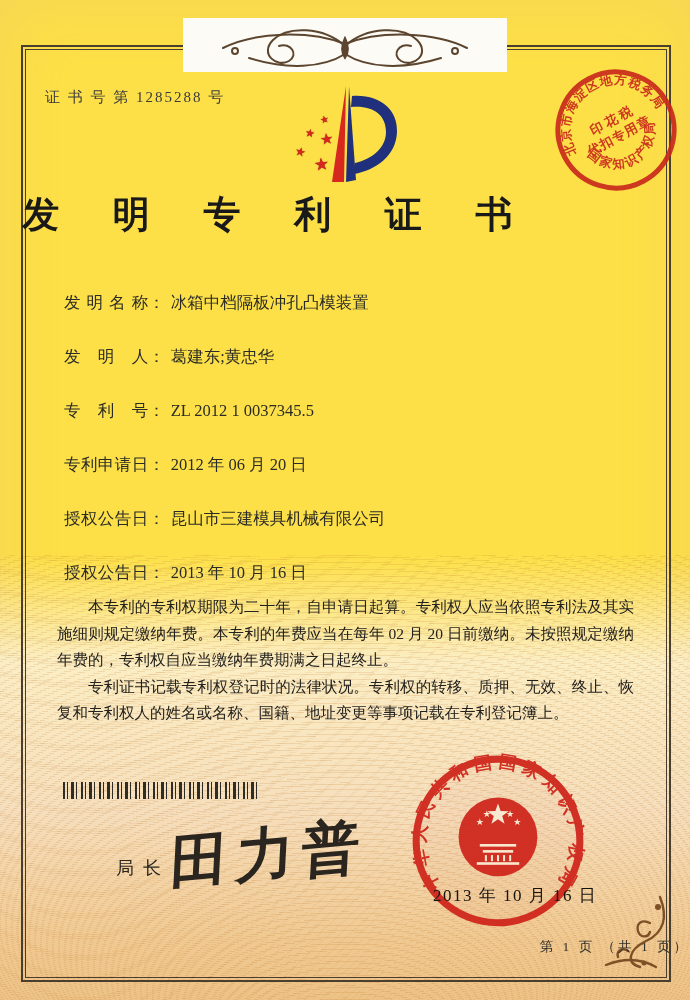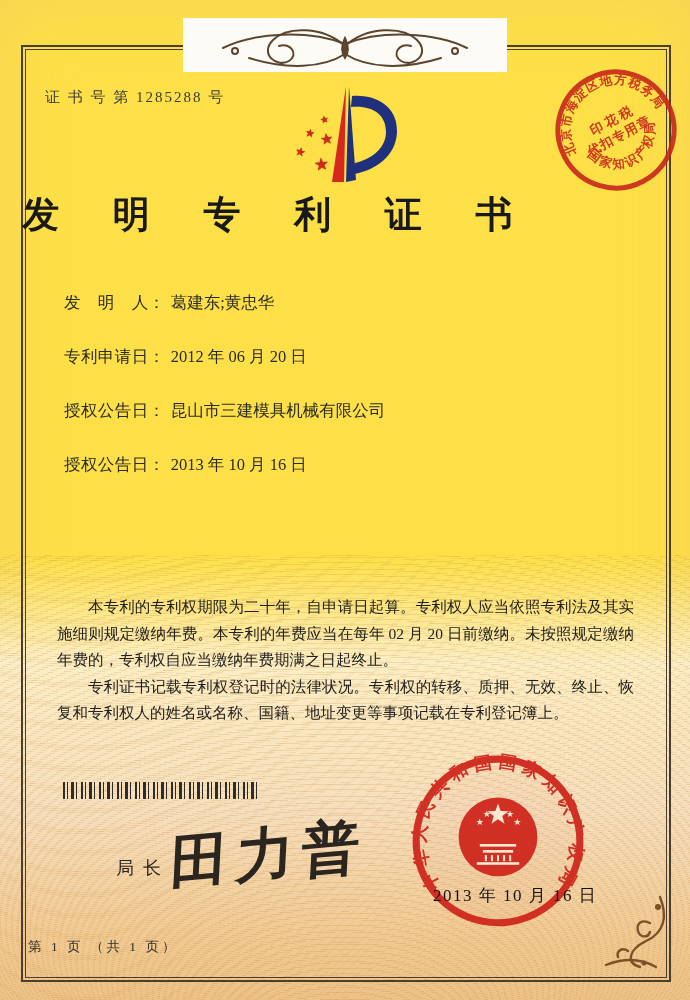--- a/index.html
+++ b/index.html
@@ -32,22 +32,22 @@
   .barcode{position:absolute;left:63px;top:782px;width:196px;height:17px;opacity:.88;
     background:repeating-linear-gradient(90deg,#151515 0 2px,transparent 2px 4px,#151515 4px 5px,
       transparent 5px 8px,#151515 8px 11px,transparent 11px 13px,#151515 13px 14px,transparent 14px 18px);}
   .sig-role{position:absolute;left:116px;top:856px;font-size:18px;letter-spacing:9px;color:#2b2620;}
   .sig-name{position:absolute;left:170px;top:816px;font-size:58px;font-weight:bold;color:#2a251f;
     font-family:"DejaVu Serif",serif;transform:rotate(-5deg) skewX(-8deg);letter-spacing:8px;}
   .seal{position:absolute;left:402px;top:748px;width:192px;height:192px;opacity:.93;}
   .seal-date{position:absolute;left:433px;top:884px;font-size:17px;letter-spacing:1.5px;color:#17130e;z-index:3;}
   .tax-stamp{position:absolute;left:546px;top:50px;width:140px;height:160px;opacity:.9;
     transform:rotate(-28deg);z-index:3;}
-  .footer{position:absolute;left:0;right:0;top:938px;text-align:left;font-size:13.5px;
-    letter-spacing:3px;color:#33302a;z-index:2;margin-left:28px;}
+  .footer{position:absolute;left:0;right:0;top:938px;text-align:right;font-size:13.5px;
+    letter-spacing:3px;color:#33302a;z-index:2;}
   .corner-flourish{position:absolute;left:598px;top:893px;width:72px;height:80px;z-index:2;}
 </style>
 </head>
 <body>
 
 <div class="page">
   <div class="bottom-tint"></div>
 
   <div class="frame">
     <div class="frame-inner"></div>
@@ -82,21 +82,27 @@
       <span class="star" style="left:23px;top:46px;font-size:11px;transform:rotate(10deg);">★</span>
       <span class="star" style="left:38px;top:50px;font-size:15px;transform:rotate(-8deg);">★</span>
       <span class="star" style="left:13px;top:64px;font-size:12px;transform:rotate(14deg);">★</span>
       <span class="star" style="left:32px;top:74px;font-size:17px;transform:rotate(-6deg);">★</span>
     </div>
 
     <div class="title">发 明 专 利 证 书</div>
 
     <div class="fields">
       <div class="frow">
+        <span class="flabel">发明名称</span><span class="fcolon">：</span><span>冰箱中档隔板冲孔凸模装置</span>
+      </div>
+      <div class="frow">
         <span class="flabel">发明人</span><span class="fcolon">：</span><span>葛建东;黄忠华</span>
+      </div>
+      <div class="frow">
+        <span class="flabel">专利号</span><span class="fcolon">：</span><span>ZL 2012 1 0037345.5</span>
       </div>
       <div class="frow">
         <span class="flabel">专利申请日</span><span class="fcolon">：</span><span>2012 年 06 月 20 日</span>
       </div>
       <div class="frow">
         <span class="flabel">授权公告日</span><span class="fcolon">：</span><span>昆山市三建模具机械有限公司</span>
       </div>
       <div class="frow">
         <span class="flabel">授权公告日</span><span class="fcolon">：</span><span>2013 年 10 月 16 日</span>
       </div>

